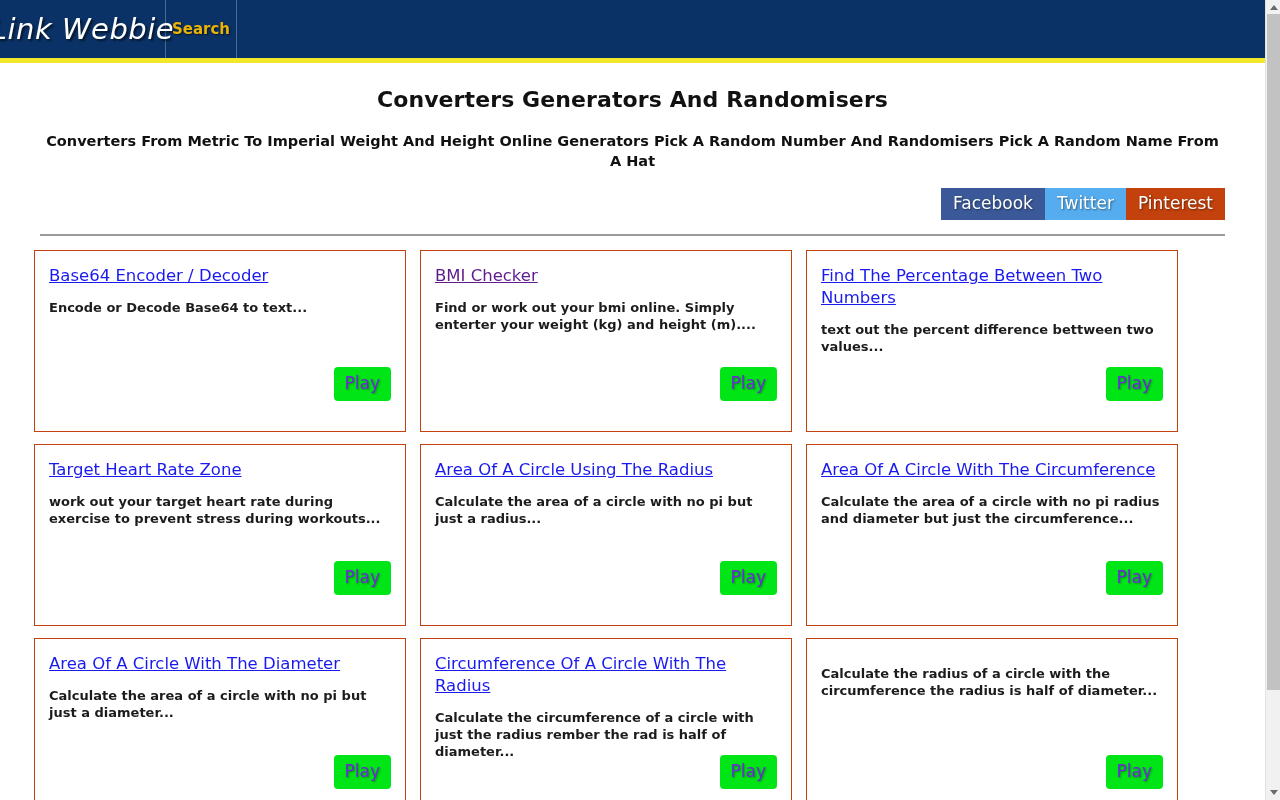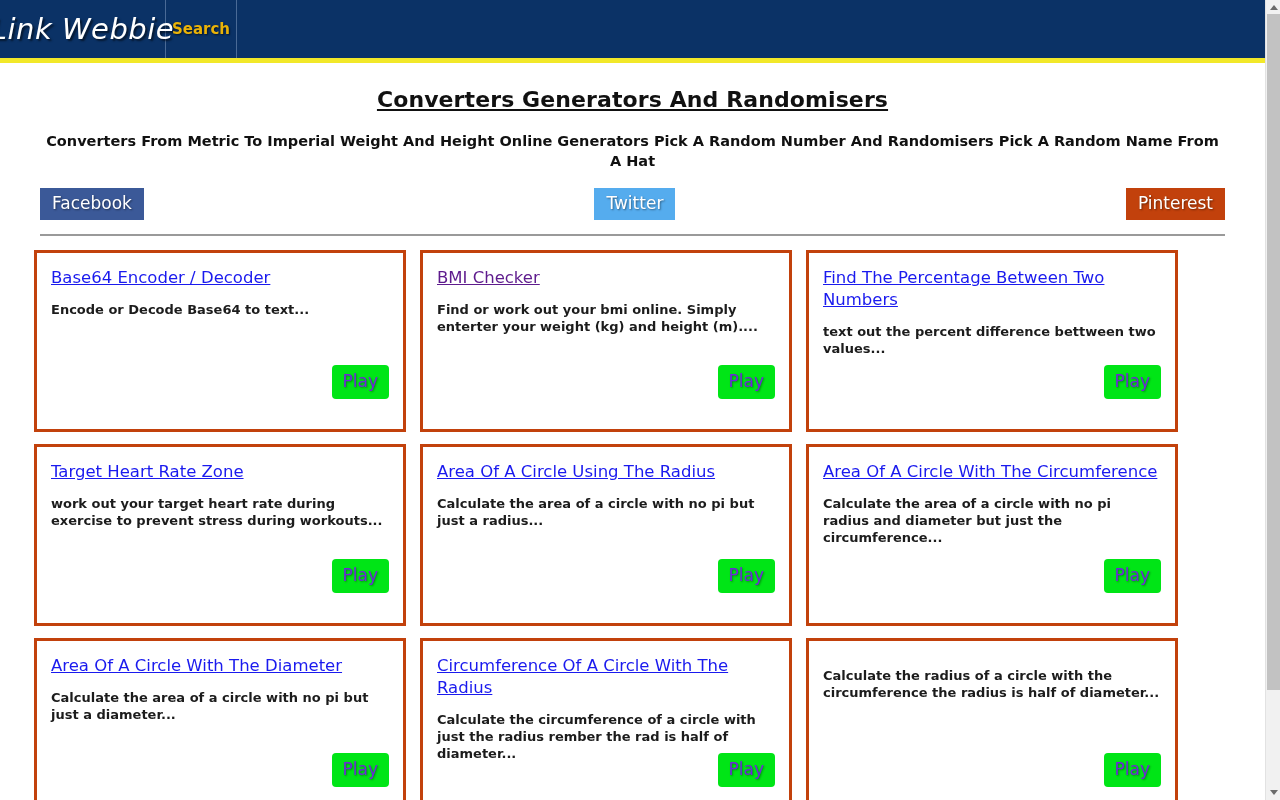--- a/index.html
+++ b/index.html
@@ -78,36 +78,34 @@
     text-align: center;
     background: #ffffff;
   }
   .page-title {
     font-size: 22px;
     font-weight: bold;
     color: #111111;
     margin: 0 0 0 0;
     line-height: 30px;
     letter-spacing: 0.1px;
-    text-decoration: underline;
   }
   .page-sub {
     font-size: 14.5px;
     font-weight: bold;
     color: #111111;
     margin: 16px 0 16px 0;
     line-height: 20px;
   }
 
   
   .social-row {
     margin-top: 17px;
     display: flex;
-    justify-content: space-between;
-    gap: 5px;
+    justify-content: flex-end;
   }
   .social-btn {
     font-size: 17px;
     color: #ffffff;
     padding: 6px 12px 8px 12px;
     line-height: 18px;
     cursor: pointer;
     text-shadow: 1px 1px 2px rgba(0,0,0,0.45);
     border: 0;
     font-family: "DejaVu Sans", "Liberation Sans", sans-serif;
@@ -124,21 +122,21 @@
     padding: 14px 0 0 0;
     display: flex;
     flex-wrap: wrap;
     gap: 12px 14px;
     padding-left: 34px;
     padding-right: 20px;
   }
   .card {
     width: 372px;
     height: 182px;
-    border: 3px solid #c2410c;
+    border: 1px solid #c2410c;
     background: #ffffff;
     position: relative;
     padding: 14px 14px 0 14px;
     overflow: hidden;
   }
   .card-title {
     display: inline-block;
     font-size: 16.5px;
     line-height: 22px;
     color: #1a1aee;

